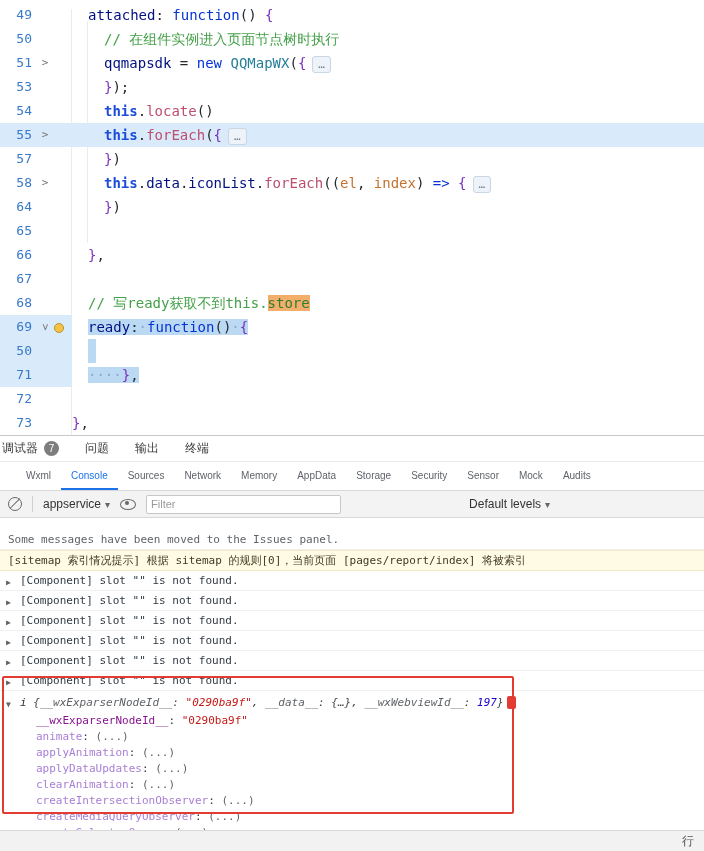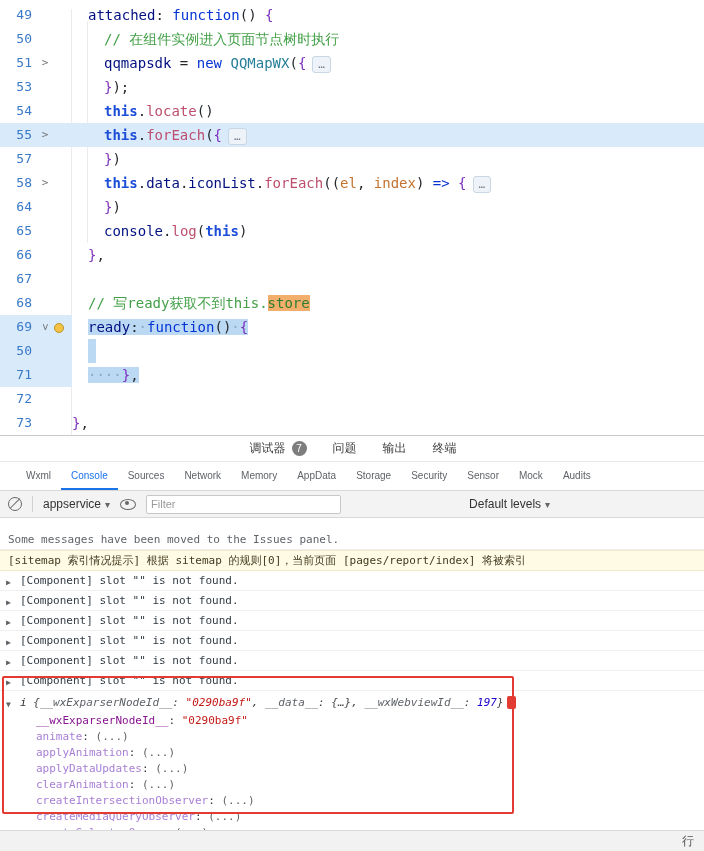--- a/index.html
+++ b/index.html
@@ -24,21 +24,21 @@
   .sel{background:#bcd9f4;}
   .selempty{display:inline-block;width:8px;height:24px;background:#bcd9f4;}
   .fold-ell{display:inline-block;margin-left:6px;padding:0 5px;background:#eef3f9;border:1px solid #c9d6e4;border-radius:3px;color:#6b7b8c;font-size:11px;line-height:15px;cursor:pointer;}
   .t-p{color:#24292e;} .t-kw{color:#0433d6;} .t-this{color:#1d4ed8;font-weight:bold;}
   .t-key{color:#001080;} .t-cls{color:#267f99;} .t-fn{color:#bc4f6e;}
   .t-cm{color:#43a047;} .t-cmhl{color:#2f7d32;background:#f2ae6a;}
   .t-param{color:#c4722e;text-align:center;} .t-brace{color:#7b2fbe;} .t-ws{color:#88aacb;}
 
   
   #panel{position:absolute;top:435px;left:0;width:704px;height:395px;background:#fff;border-top:1px solid #c9c9c9;box-sizing:border-box;}
-  #tabs1{height:25px;display:flex;align-items:center;gap:26px;padding-left:2px;font-size:12px;color:#3c3c3c;border-bottom:1px solid #e8e8e8;background:#fff;justify-content:center;}
+  #tabs1{height:25px;display:flex;align-items:center;gap:26px;padding-left:2px;font-size:12px;color:#3c3c3c;border-bottom:1px solid #e8e8e8;background:#fff;}
   .t1item{display:flex;align-items:center;cursor:pointer;}
   .badge{display:inline-block;margin-left:6px;width:15px;height:15px;border-radius:50%;background:#7d7d7d;color:#fff;font-size:10px;text-align:center;line-height:15px;}
   #tabs2{height:28px;display:flex;align-items:stretch;padding-left:16px;font-size:10px;color:#5f6368;border-bottom:1px solid #d8d8d8;background:#fff;overflow:hidden;white-space:nowrap;}
   .t2item{padding:0 10px;line-height:27px;cursor:pointer;}
   .t2item.active{color:#1a73e8;border-bottom:2px solid #1a73e8;}
   #toolbar{height:26px;display:flex;align-items:center;gap:10px;padding:0 8px;background:#f3f3f3;border-bottom:1px solid #d8d8d8;}
   .clear-ic{display:inline-block;width:12px;height:12px;border:1.3px solid #696969;border-radius:50%;position:relative;cursor:pointer;}
   .clear-ic::after{content:"";position:absolute;left:-1.5px;top:4.6px;width:14px;height:1.3px;background:#696969;transform:rotate(-45deg);}
   .vdiv{width:1px;height:16px;background:#d0d0d0;}
   .ctx{font-size:12px;color:#333;cursor:pointer;}
@@ -82,21 +82,21 @@
     <div id="editor-lines">
         <div class="eline"><div class="gutter"><div class="lnum">49</div></div><div class="content" style="left: 88px;"><span class="t-key">attached</span><span class="t-p">: </span><span class="t-kw">function</span><span class="t-p">() </span><span class="t-brace">{</span></div></div>
         <div class="eline"><div class="gutter"><div class="lnum">50</div></div><div class="content" style="left: 104px;"><span class="t-cm">// 在组件实例进入页面节点树时执行</span></div></div>
         <div class="eline"><div class="gutter"><div class="lnum">51</div><div class="foldicon">&gt;</div></div><div class="content" style="left: 104px;"><span class="t-key">qqmapsdk</span><span class="t-p"> = </span><span class="t-kw">new</span><span class="t-p"> </span><span class="t-cls">QQMapWX</span><span class="t-p">(</span><span class="t-brace">{</span><span class="fold-ell">…</span></div></div>
         <div class="eline"><div class="gutter"><div class="lnum">53</div></div><div class="content" style="left: 104px;"><span class="t-brace">}</span><span class="t-p">);</span></div></div>
         <div class="eline"><div class="gutter"><div class="lnum">54</div></div><div class="content" style="left: 104px;"><span class="t-this">this</span><span class="t-p">.</span><span class="t-fn">locate</span><span class="t-p">()</span></div></div>
         <div class="eline rowhl"><div class="gutter"><div class="lnum">55</div><div class="foldicon">&gt;</div></div><div class="content" style="left: 104px;"><span class="t-this">this</span><span class="t-p">.</span><span class="t-fn">forEach</span><span class="t-p">(</span><span class="t-brace">{</span><span class="fold-ell">…</span></div></div>
         <div class="eline"><div class="gutter"><div class="lnum">57</div></div><div class="content" style="left: 104px;"><span class="t-brace">}</span><span class="t-p">)</span></div></div>
         <div class="eline"><div class="gutter"><div class="lnum">58</div><div class="foldicon">&gt;</div></div><div class="content" style="left: 104px;"><span class="t-this">this</span><span class="t-p">.</span><span class="t-key">data</span><span class="t-p">.</span><span class="t-key">iconList</span><span class="t-p">.</span><span class="t-fn">forEach</span><span class="t-p">((</span><span class="t-param">el</span><span class="t-p">, </span><span class="t-param">index</span><span class="t-p">) </span><span class="t-kw">=&gt;</span><span class="t-p"> </span><span class="t-brace">{</span><span class="fold-ell">…</span></div></div>
         <div class="eline"><div class="gutter"><div class="lnum">64</div></div><div class="content" style="left: 104px;"><span class="t-brace">}</span><span class="t-p">)</span></div></div>
-        <div class="eline"><div class="gutter"><div class="lnum">65</div></div><div class="content" style="left: 104px;"><span class="t-key">console</span><span class="t-p">.</span><span class="t-fn">log</span><span class="t-p">(</span><span class="t-this">this</span><span class="t-p">)</span></div></div>
+        <div class="eline"><div class="gutter"><div class="lnum">65</div></div></div>
         <div class="eline"><div class="gutter"><div class="lnum">66</div></div><div class="content" style="left: 88px;"><span class="t-brace">}</span><span class="t-p">,</span></div></div>
         <div class="eline"><div class="gutter"><div class="lnum">67</div></div><div class="content" style="left: 88px;"></div></div>
         <div class="eline"><div class="gutter"><div class="lnum">68</div></div><div class="content" style="left: 88px;"><span class="t-cm">// 写ready获取不到this.</span><span class="t-cmhl">store</span></div></div>
         <div class="eline gsel"><div class="gutter"><div class="lnum">69</div><div class="foldicon exp">&gt;</div><div class="bulb"></div></div><div class="content" style="left: 88px;"><span class="sel"><span class="t-key">ready</span><span class="t-p">:</span><span class="t-ws">·</span><span class="t-kw">function</span><span class="t-p">()</span><span class="t-ws">·</span><span class="t-brace">{</span></span></div></div>
         <div class="eline gsel"><div class="gutter"><div class="lnum">50</div></div><div class="content" style="left: 88px;"><span class="selempty"></span></div></div>
         <div class="eline gsel"><div class="gutter"><div class="lnum">71</div></div><div class="content" style="left: 88px;"><span class="sel"><span class="t-ws">····</span><span class="t-brace">}</span><span class="t-p">,</span></span></div></div>
         <div class="eline"><div class="gutter"><div class="lnum">72</div></div><div class="content" style="left: 88px;"></div></div>
         <div class="eline"><div class="gutter"><div class="lnum">73</div></div><div class="content" style="left: 72px;"><span class="t-brace">}</span><span class="t-p">,</span></div></div>
         <div class="eline"><div class="gutter"><div class="lnum">74</div></div><div class="content" style="left: 72px;"></div></div>
       </div>

